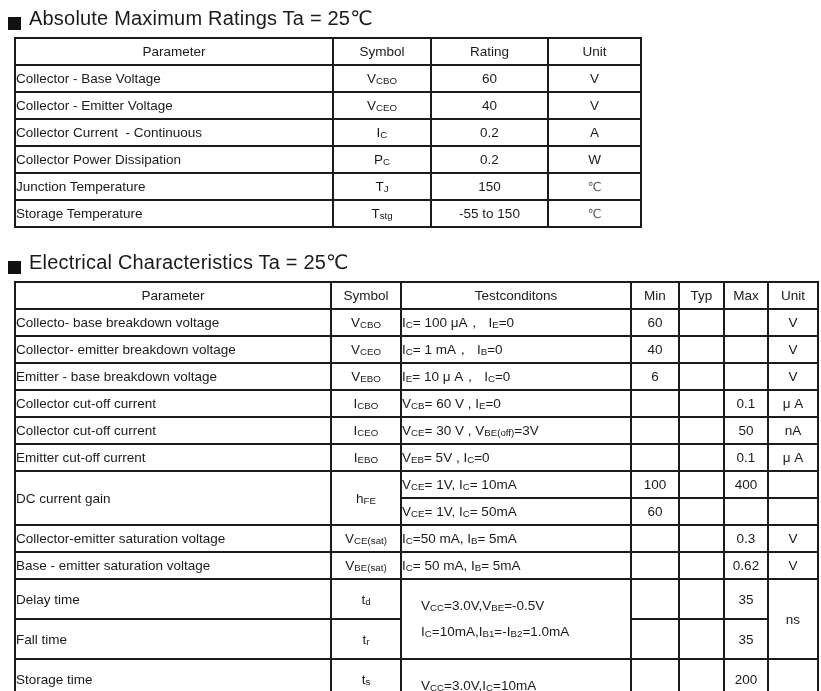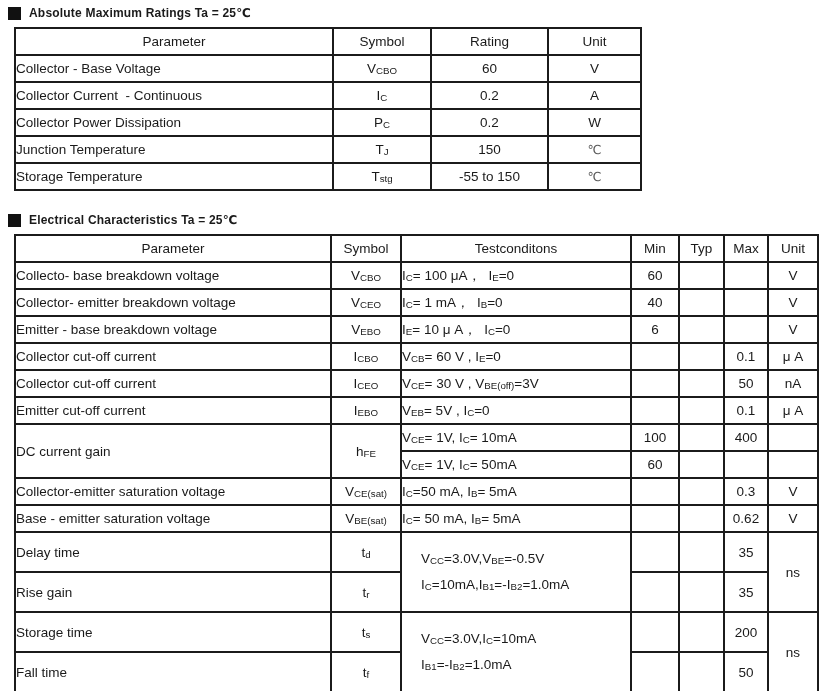--- a/index.html
+++ b/index.html
@@ -2,25 +2,24 @@
 <html><head>
 <meta charset="utf-8">
 <style>
   html,body{margin:0;padding:0;background:#ffffff;}
   body{
     width:821px;height:691px;overflow:hidden;
     font-family:"Liberation Sans","DejaVu Sans",sans-serif;
     color:#1a1a1a;
   }
   .section-title{
-    font-size:12px;
+    font-size:20px;
     margin:6px 0 7px 8px;
     display:flex;align-items:flex-end;
     letter-spacing:0.2px;
-    font-weight:bold;
   }
   .bullet{
     width:13px;height:13px;background:#111;display:inline-block;
     margin-right:8px;flex:0 0 auto;
   }
   table{
     border-collapse:collapse;table-layout:fixed;
     margin-left:14px;
   }
   #abs-table{width:626px;}
@@ -65,20 +64,26 @@
       <tr>
     <td class="c">Parameter</td>
     <td class="c">Symbol</td>
     <td class="c">Rating</td>
     <td class="c">Unit</td>
   </tr>
   <tr>
     <td class="l">Collector - Base Voltage</td>
     <td class="c">V<sub>CBO</sub></td>
     <td class="c">60</td>
+    <td class="c">V</td>
+  </tr>
+  <tr>
+    <td class="l">Collector - Emitter Voltage</td>
+    <td class="c">V<sub>CEO</sub></td>
+    <td class="c">40</td>
     <td class="c">V</td>
   </tr>
   <tr>
     <td class="l">Collector Current  - Continuous</td>
     <td class="c">I<sub>C</sub></td>
     <td class="c">0.2</td>
     <td class="c">A</td>
   </tr>
   <tr>
     <td class="l">Collector Power Dissipation</td>
@@ -223,21 +228,21 @@
   <tr>
     <td class="l">Delay time</td>
     <td class="c">t<sub>d</sub></td>
     <td class="two-line" rowspan="2"><div class="tl-line">V<sub>CC</sub>=3.0V,V<sub>BE</sub>=-0.5V</div><div class="tl-line">I<sub>C</sub>=10mA,I<sub>B1</sub>=-I<sub>B2</sub>=1.0mA</div></td>
     <td class="c"></td>
     <td class="c"></td>
     <td class="c">35</td>
     <td class="c" rowspan="2">ns</td>
   </tr>
   <tr>
-    <td class="l">Rise gain</td>
+    <td class="l">Fall time</td>
     <td class="c">t<sub>r</sub></td>
     <td class="c"></td>
     <td class="c"></td>
     <td class="c">35</td>
   </tr>
 
   <tr>
     <td class="l">Storage time</td>
     <td class="c">t<sub>s</sub></td>
     <td class="two-line" rowspan="2"><div class="tl-line">V<sub>CC</sub>=3.0V,I<sub>C</sub>=10mA</div><div class="tl-line">I<sub>B1</sub>=-I<sub>B2</sub>=1.0mA</div></td>

